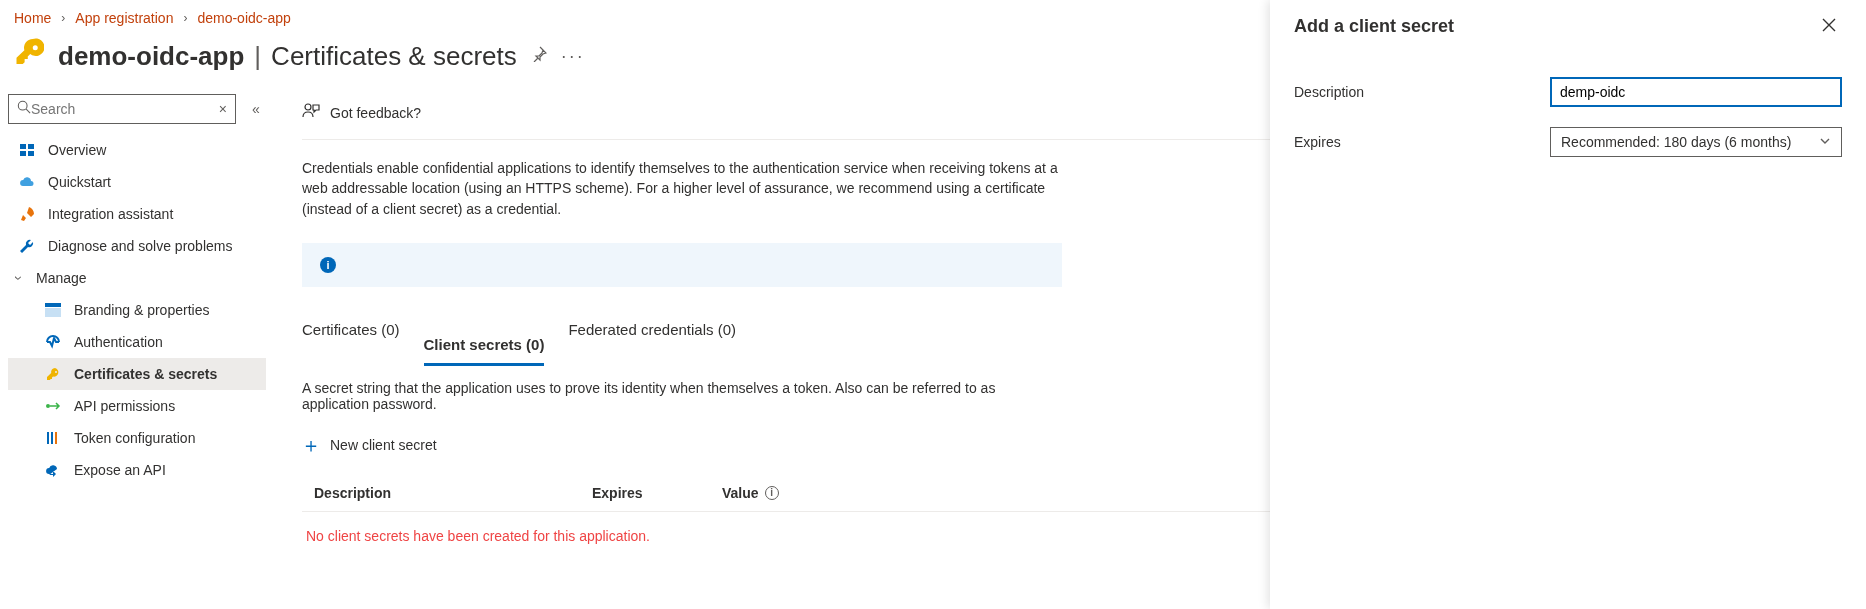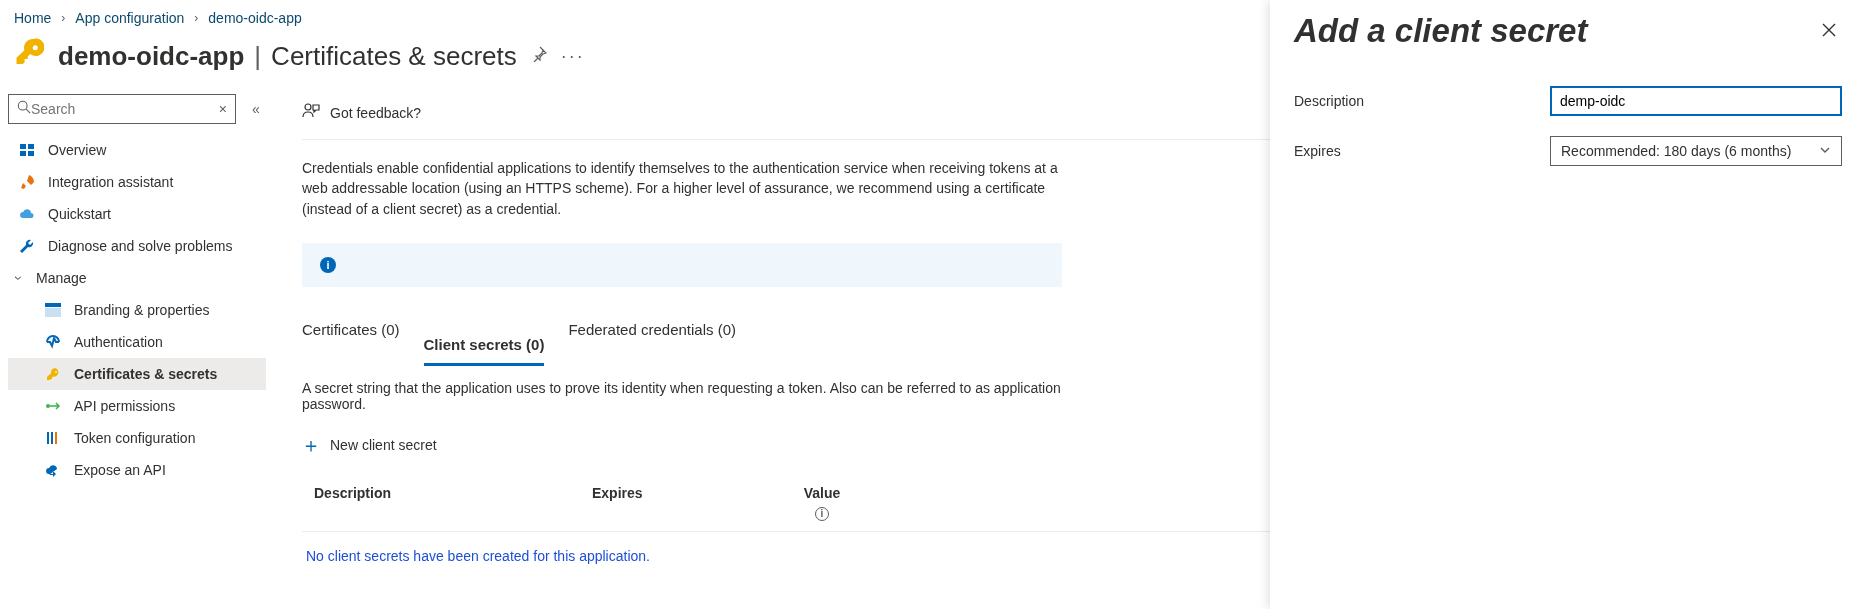--- a/index.html
+++ b/index.html
@@ -1,20 +1,20 @@
 <!DOCTYPE html>
 <html><head>
   <meta charset="utf-8">
   <style>
     * { box-sizing: border-box; margin: 0; padding: 0; font-family: "Segoe UI", Arial, sans-serif; }
     body { width: 1866px; height: 609px; background: #fff; color: #323130; overflow: hidden; position: relative; }
 
     
     .breadcrumb { display: flex; align-items: center; gap: 10px; padding: 10px 14px 4px; font-size: 14px; }
-    .breadcrumb a { color: #0c4a6e; text-decoration: none; }
+    .breadcrumb a { color: #c2410c; text-decoration: none; }
     .bc-sep { color: #605e5c; font-size: 12px; }
 
     
     .title-row { display: flex; align-items: center; gap: 14px; padding: 6px 14px 12px; }
     .key-icon svg { width: 30px; height: 36px; }
     .title-main { display: flex; align-items: baseline; gap: 6px; font-size: 26px; font-weight: 600; }
     .title-main .light { font-weight: 400; color: #323130; }
     .title-main .divider { color: #605e5c; font-weight: 400; padding: 0 4px; }
     .title-actions { display: flex; gap: 14px; color: #605e5c; }
     .title-actions span { cursor: pointer; }
@@ -54,45 +54,45 @@
 
     .tab-body p { font-size: 14px; margin-top: 14px; max-width: 760px; }
 
     .add-btn { display: inline-flex; align-items: center; gap: 10px; font-size: 14px; margin-top: 20px; color: #323130; cursor: pointer; }
     .add-btn .plus { color: #0067b8; font-size: 20px; width: 18px; display: inline-flex; justify-content: center; }
 
     .mini-table { margin-top: 18px; }
     .mini-table .hdr { display: flex; font-size: 14px; font-weight: 600; border-bottom: 1px solid #edebe9; padding: 8px 0 10px; }
     .c-desc { width: 290px; padding-left: 12px; }
     .c-exp { width: 130px; }
-    .c-val { width: 200px; display: flex; align-items: center; gap: 6px; flex-direction: column; }
+    .c-val { width: 200px; display: flex; align-items: center; gap: 6px; }
     .c-val .hint { display: inline-flex; width: 14px; height: 14px; border: 1px solid #605e5c; border-radius: 50%; align-items: center; justify-content: center; font-size: 10px; color: #605e5c; }
-    .empty { font-size: 14px; padding: 16px 0 0 4px; color: #1d4ed8; }
+    .empty { font-size: 14px; padding: 16px 0 0 4px; color: #ef4444; }
 
     
     .panel { position: absolute; right: 0; top: 0; bottom: 0; width: 596px; background: #fff; box-shadow: -2px 0 10px rgba(0,0,0,0.12); padding: 12px 24px; }
     .panel-header { display: flex; justify-content: space-between; align-items: center; }
-    .panel-title { font-size: 33px; font-weight: 600; font-style: italic; }
+    .panel-title { font-size: 18px; font-weight: 600; }
     .panel-close { font-size: 18px; color: #323130; cursor: pointer; padding: 4px 6px; }
 
     .panel-form { margin-top: 36px; }
     .form-row { display: flex; align-items: center; margin-bottom: 20px; }
     .form-row label { width: 256px; font-size: 14px; }
     .form-row .control { flex: 1; }
     .form-row input.text { width: 100%; height: 30px; border: 2px solid #0067b8; padding: 0 8px; font-size: 14px; outline: none; }
     .select { width: 100%; height: 30px; border: 1px solid #605e5c; display: flex; align-items: center; justify-content: space-between; padding: 0 10px; font-size: 14px; cursor: pointer; }
     .select .chev { color: #605e5c; }
   </style>
 </head>
 <body>
 
 <div class="breadcrumb">
   <a href="#">Home</a>
   <span class="bc-sep">›</span>
-  <a href="#">App configuration</a>
+  <a href="#">App registration</a>
   <span class="bc-sep">›</span>
   <a href="#">demo-oidc-app</a>
 </div>
 
 <div class="title-row">
   <span class="key-icon">
     <svg viewBox="0 0 24 28">
         <path fill="#f0b400" d="M15 2a7 7 0 0 0-6.7 9L2 17v5h5l1.5-1.5V18H11v-2l2-2a7 7 0 1 0 2-12zm2 5a2 2 0 1 1-2 2 2 2 0 0 1 2-2z"></path>
       </svg>
   </span>
@@ -134,32 +134,32 @@
             <rect x="9" y="2" width="6" height="5" fill="#0067b8"></rect>
             <rect x="1" y="9" width="6" height="5" fill="#0067b8"></rect>
             <rect x="9" y="9" width="6" height="5" fill="#0067b8"></rect>
           </svg>
         </span>
       <span>Overview</span>
     </div>
     <div class="nav-item">
       <span class="ico">
           <svg width="16" height="16" viewBox="0 0 16 16">
+            <path fill="#40a0e0" d="M12 7a4 4 0 0 0-7.8-1A3 3 0 0 0 4 12h8a2.5 2.5 0 0 0 0-5z"></path>
+          </svg>
+        </span>
+      <span>Quickstart</span>
+    </div>
+    <div class="nav-item">
+      <span class="ico">
+          <svg width="16" height="16" viewBox="0 0 16 16">
             <path fill="#e8740c" d="M10 1c3 1 5 4 5 7l-3 3-4-4 2-6zM4 9l3 3-2 3-3-1 2-5z"></path>
           </svg>
         </span>
       <span>Integration assistant</span>
-    </div>
-    <div class="nav-item">
-      <span class="ico">
-          <svg width="16" height="16" viewBox="0 0 16 16">
-            <path fill="#40a0e0" d="M12 7a4 4 0 0 0-7.8-1A3 3 0 0 0 4 12h8a2.5 2.5 0 0 0 0-5z"></path>
-          </svg>
-        </span>
-      <span>Quickstart</span>
     </div>
     <div class="nav-item">
       <span class="ico">
           <svg width="16" height="16" viewBox="0 0 16 16">
             <path fill="#0067b8" d="M14 4a4 4 0 0 1-5 5L3 15l-2-2 6-6a4 4 0 0 1 5-5l-3 3 2 2 3-3z"></path>
           </svg>
         </span>
       <span>Diagnose and solve problems</span>
     </div>
 
@@ -242,21 +242,21 @@
       <span class="info-icon">i</span>
     </div>
 
     <div class="tabs">
       <div class="tab">Certificates (0)</div>
       <div class="tab active">Client secrets (0)</div>
       <div class="tab">Federated credentials (0)</div>
     </div>
 
     <div class="tab-body">
-      <p>A secret string that the application uses to prove its identity when requesting a token. Also can be referred to as application password.</p>
+      <p>A secret string that the application uses to prove its identity when themselves a token. Also can be referred to as application password.</p>
 
       <div class="add-btn">
         <span class="plus">＋</span>
         <span>New client secret</span>
       </div>
 
       <div class="mini-table">
         <div class="hdr">
           <div class="c-desc">Description</div>
           <div class="c-exp">Expires</div>

